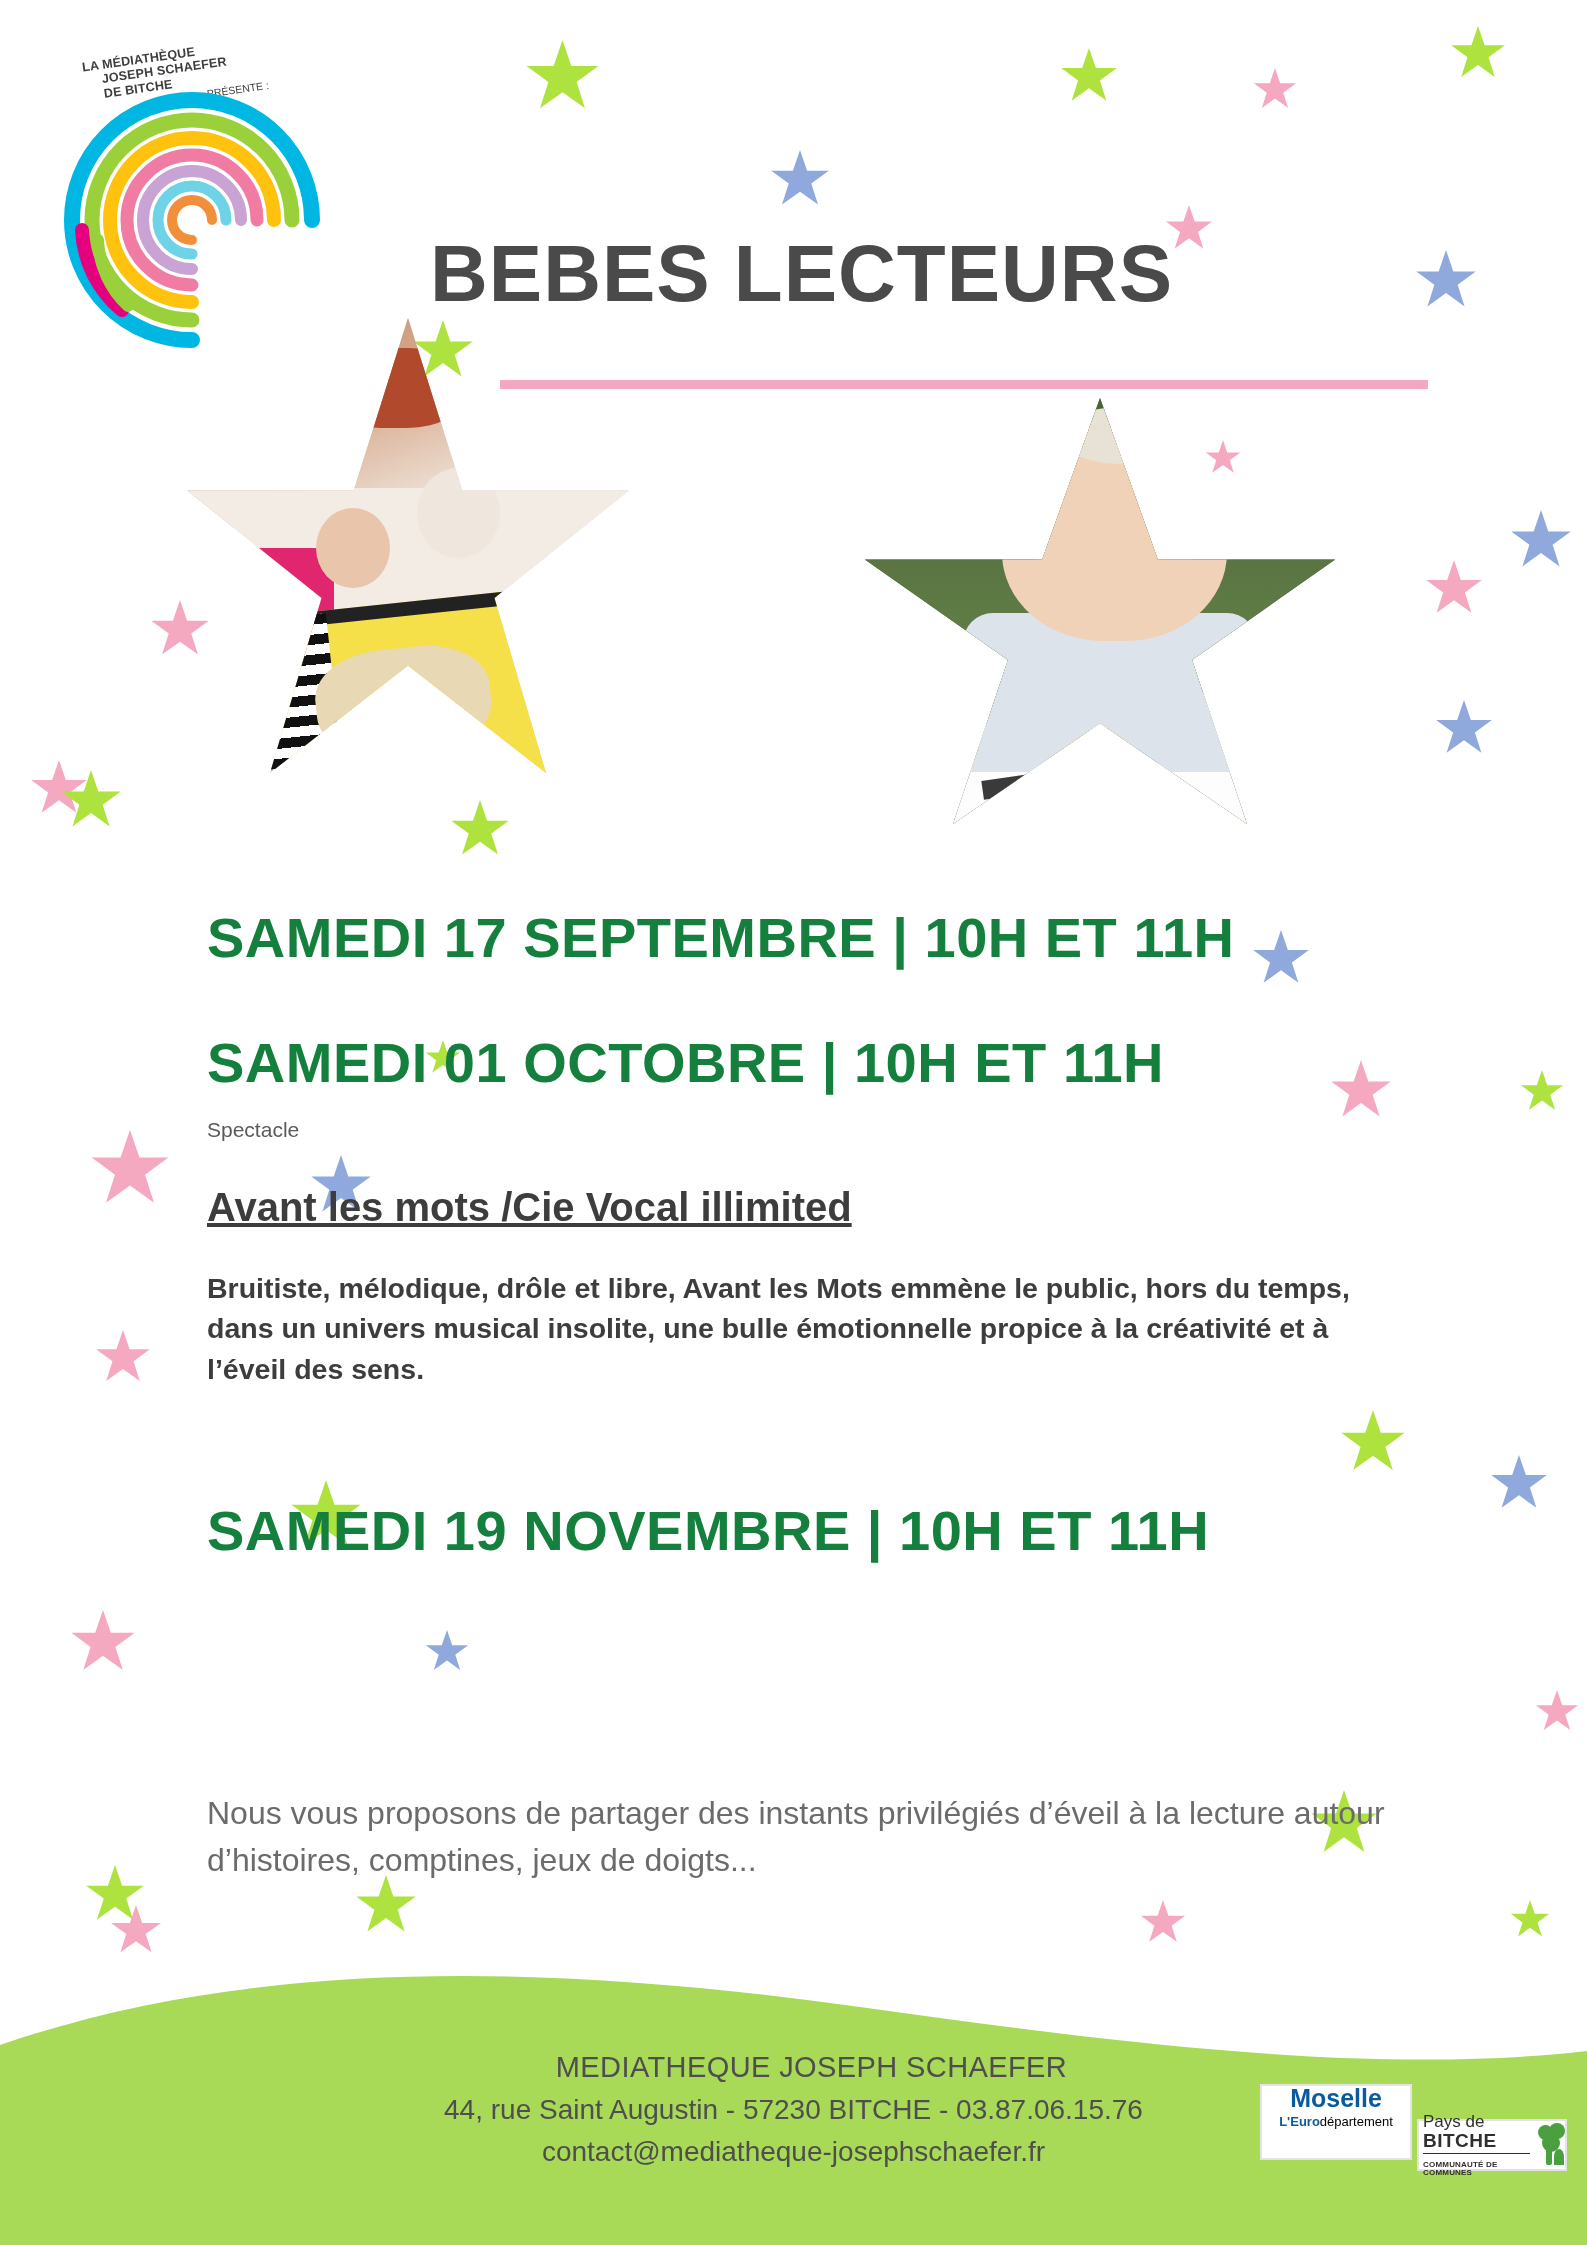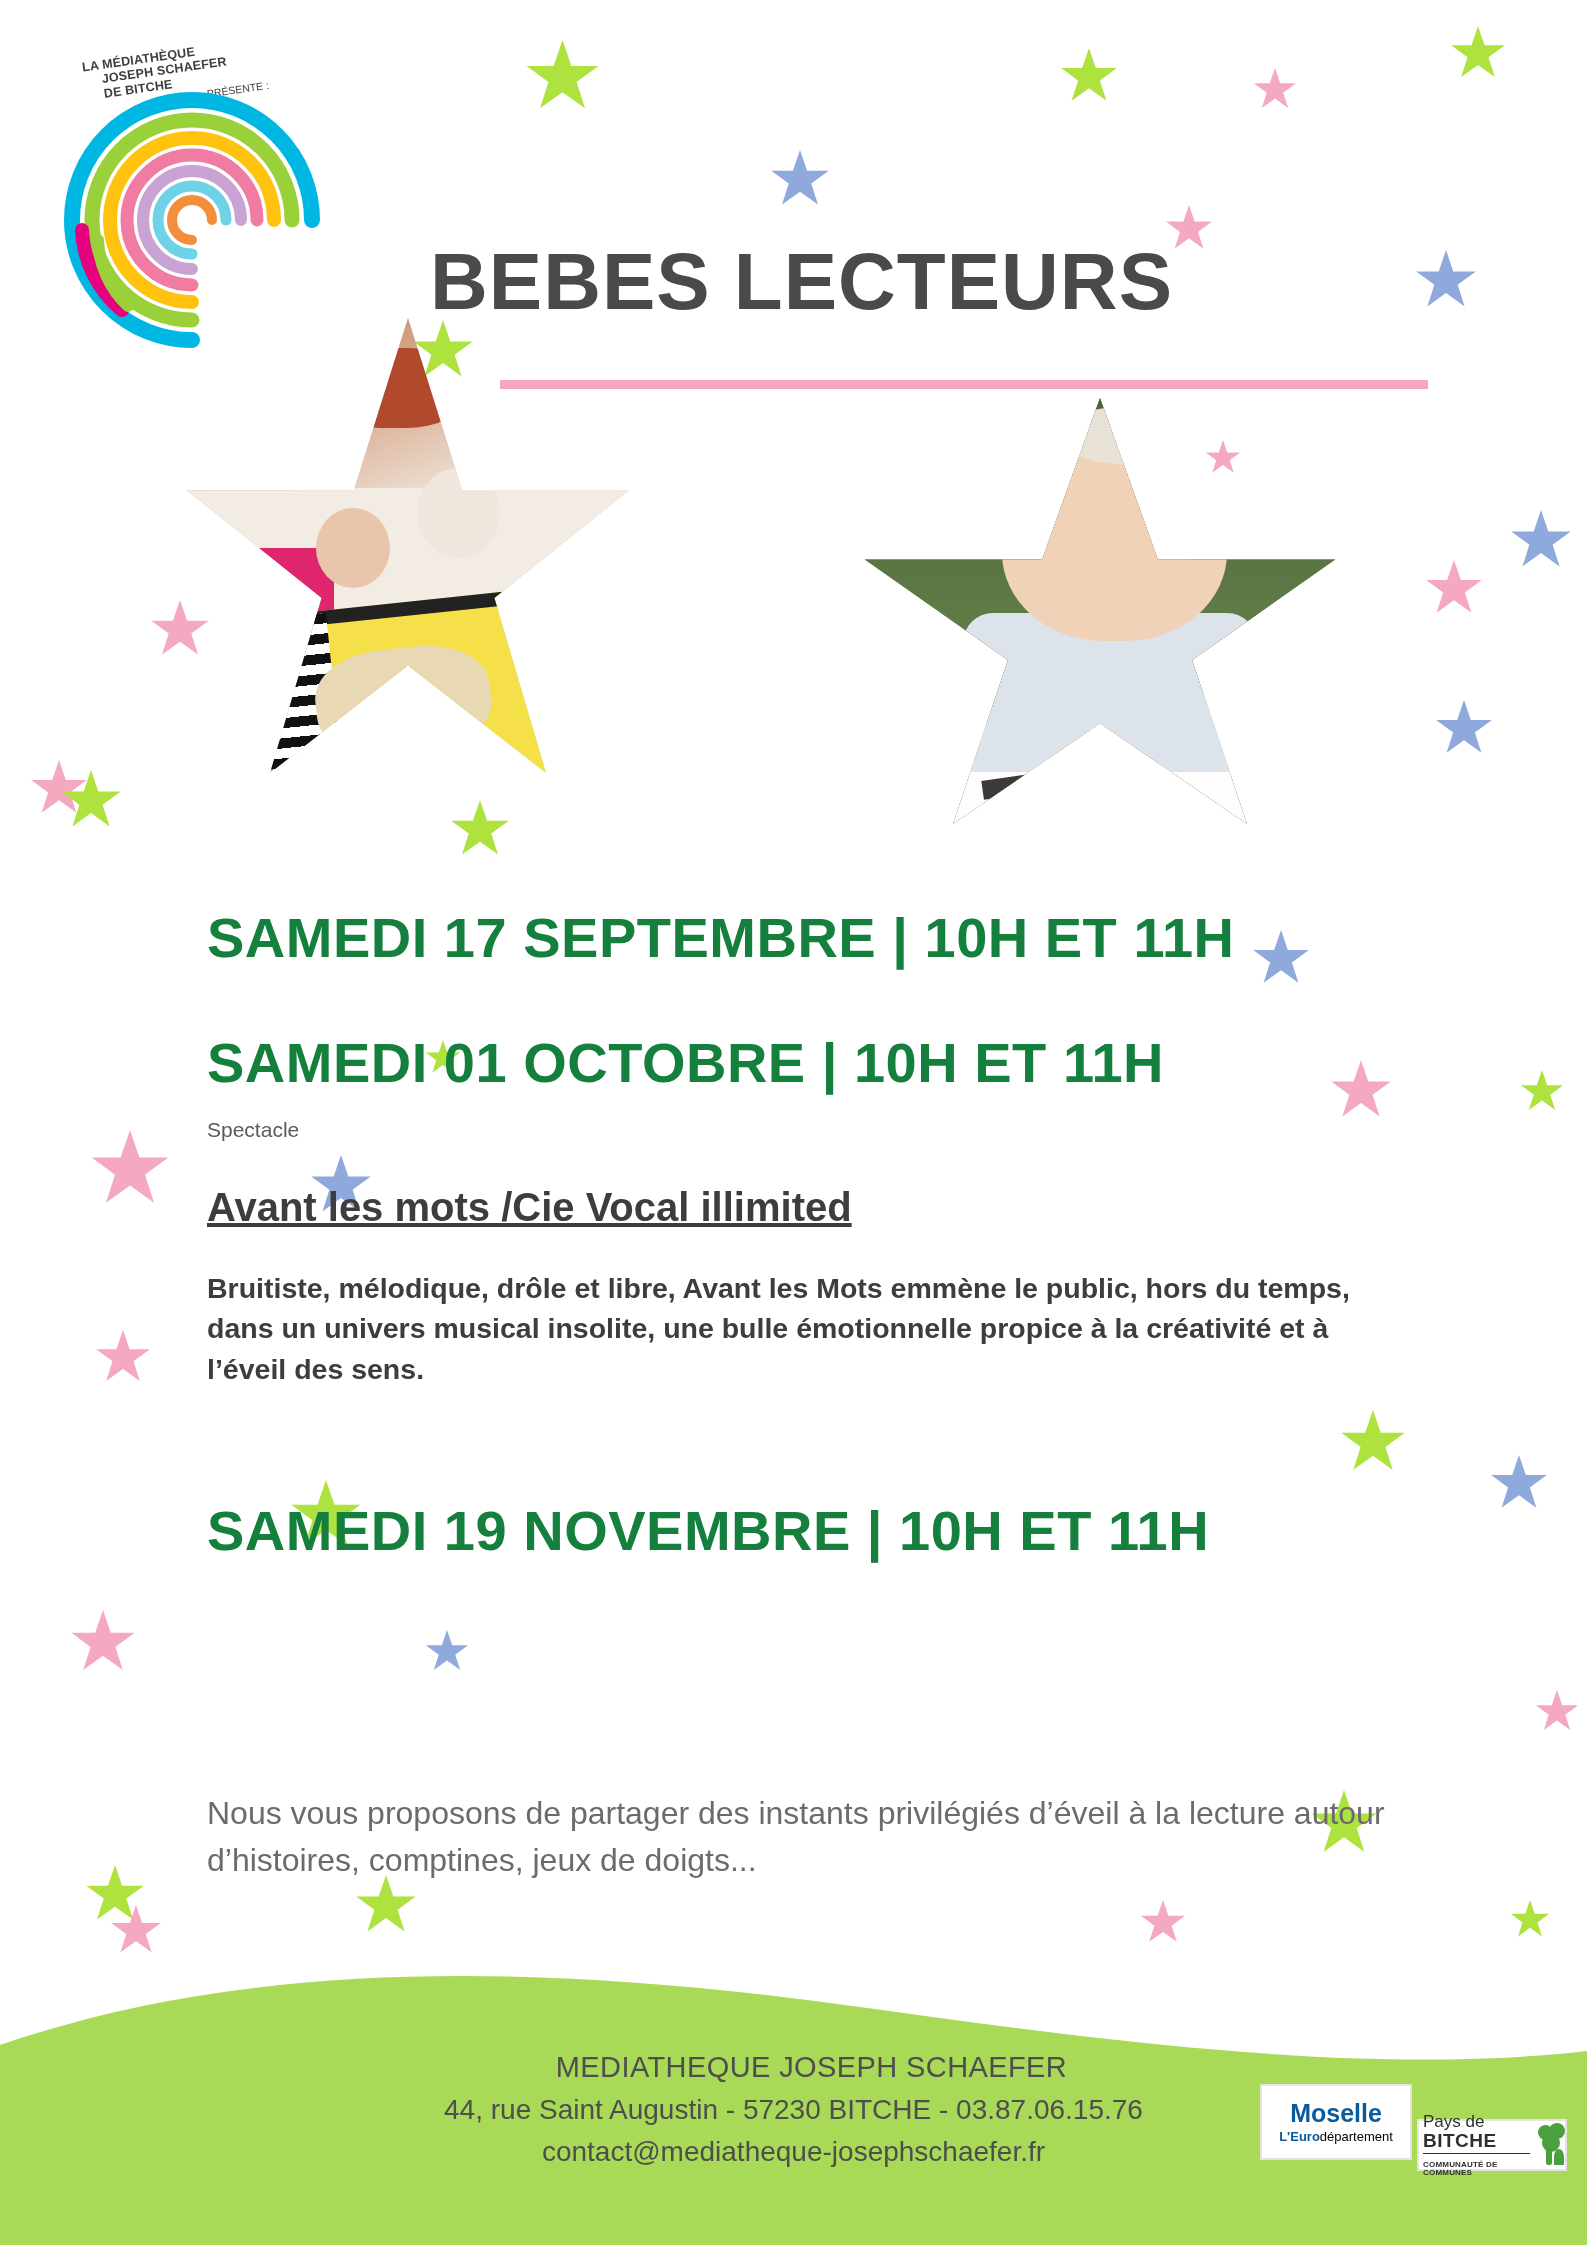--- a/index.html
+++ b/index.html
@@ -62,21 +62,20 @@
   }
 
   
   .title {
     position: absolute;
     left: 16px;
     right: 0;
     top: 228px;
     text-align: center;
     z-index: 6;
-    margin-top: 8px;
   }
   .title h1 {
     margin: 0;
     font-size: 80px;
     font-weight: bold;
     letter-spacing: 1px;
     color: #4a4a4a;
     font-family: "Liberation Sans", sans-serif;
   }
   .title-rule {
@@ -217,21 +216,21 @@
     position: absolute;
     right: 175px;
     bottom: 85px;
     width: 148px;
     height: 72px;
     background: #ffffff;
     border: 2px solid #e3e3e3;
     z-index: 10;
     display: flex;
     flex-direction: column;
-    justify-content: center;
+    justify-content: flex-start;
     align-items: center;
   }
   .logo-moselle .m1 { color:#0a5b9e; font-weight:bold; font-size:25px; line-height:1; }
   .logo-moselle .m2 { font-size:13px; margin-top:3px; }
   .logo-moselle .m2 b { color:#0a5b9e; }
   .logo-bitche {
     position: absolute;
     right: 20px;
     bottom: 74px;
     width: 150px;

